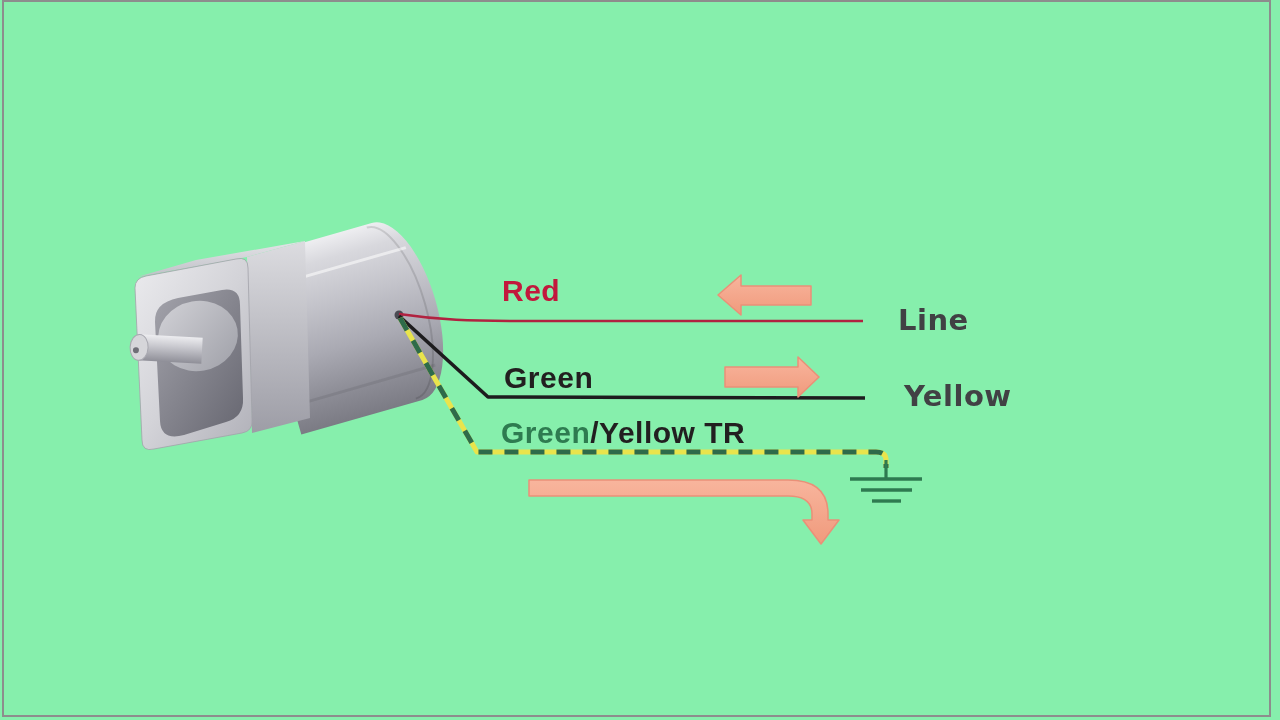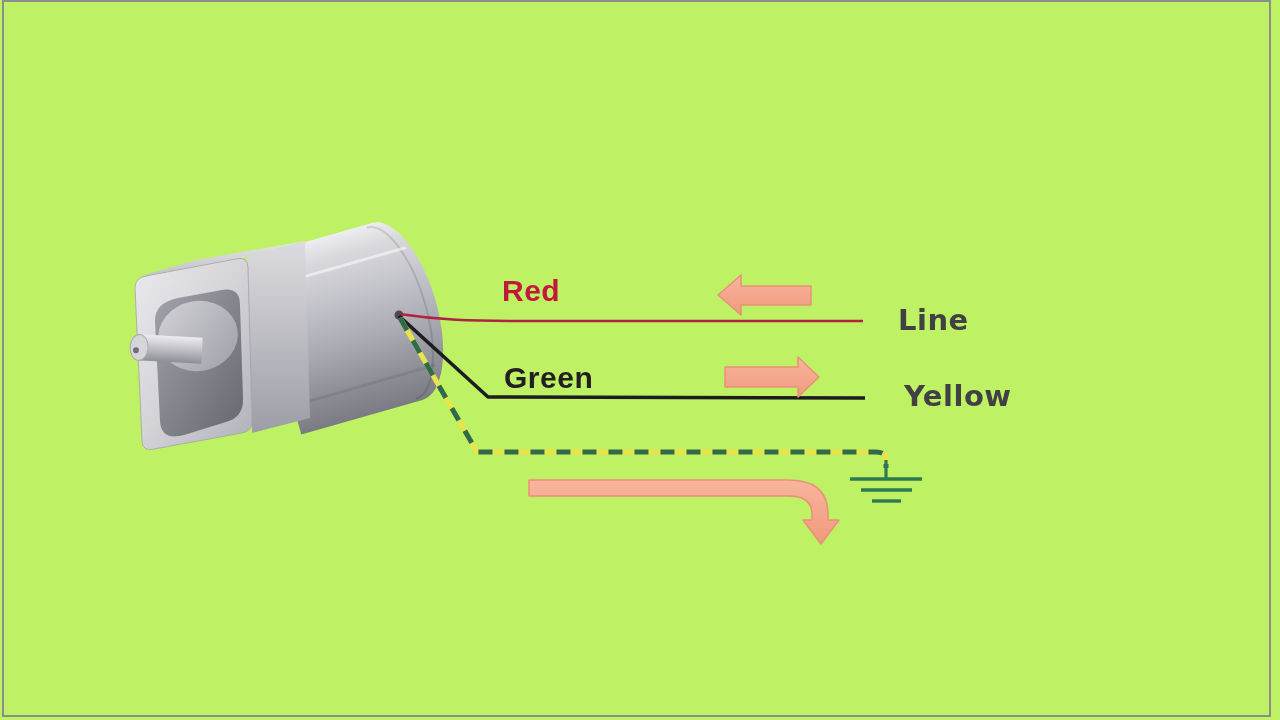--- a/index.html
+++ b/index.html
@@ -1,18 +1,18 @@
 <!DOCTYPE html>
 <html><head>
 <meta charset="utf-8">
 <style>
   html,body{margin:0;padding:0;background:#ffffff;}
   body{width:1280px;height:720px;position:relative;overflow:hidden;
        font-family:"Liberation Sans",sans-serif;}
-  .canvas{position:absolute;inset:0;background:#bef264;}
+  .canvas{position:absolute;inset:0;background:#86efac;}
   .frame-border{position:absolute;left:2px;top:0;width:1269px;height:717px;
                 border:2px solid #8d8d8d;box-sizing:border-box;pointer-events:none;}
   svg.diagram{position:absolute;left:0;top:0;}
   .lbl{position:absolute;font-weight:bold;font-size:30px;line-height:1;
        font-family:"Liberation Sans",sans-serif;letter-spacing:.5px;white-space:nowrap;}
   .tlbl{position:absolute;font-weight:bold;font-size:29px;line-height:1;
         font-family:"DejaVu Sans",sans-serif;letter-spacing:.5px;white-space:nowrap;}
 </style>
 </head>
 <body>
@@ -103,18 +103,19 @@
     </g>
 
     <polygon points="718,295 741,275 741,286 811,286 811,305 741,305 741,315" fill="url(#arrowGrad)" stroke-width="1.5" stroke-linejoin="round" stroke="#ea9078"></polygon>
     <polygon points="725,367 798,367 798,357 819,377 798,397 798,387 725,387" fill="url(#arrowGrad)" stroke-width="1.5" stroke-linejoin="round" stroke="#ea9078"></polygon>
     <path d="M529,480 L788,480 Q828,480 828,514 L828,520 L839,520 L821,544 L803,520
              L812,520 L812,514 Q812,496 788,496 L529,496 Z" fill="url(#arrowGrad)" stroke-width="1.5" stroke-linejoin="round" stroke="#ea9078"></path>
   </svg>
 
   <div class="lbl" style="left: 502px; top: 276px; color: rgb(194, 24, 60);">Red</div>
   <div class="lbl" style="left: 504px; top: 363px; color: rgb(34, 31, 32);">Green</div>
+  <div class="lbl" style="left:501px;top:418px;"><span style="color: rgb(46, 123, 80);">Green</span><span style="color: rgb(34, 31, 32);">/Yellow TR</span></div>
 
   <div class="tlbl" style="left: 898px; top: 306px; color: rgb(65, 65, 68);">Line</div>
   <div class="tlbl" style="left: 904px; top: 382px; color: rgb(65, 65, 68);">Yellow</div>
 
   <div class="frame-border"></div>
 </div>
 
 </body></html>

